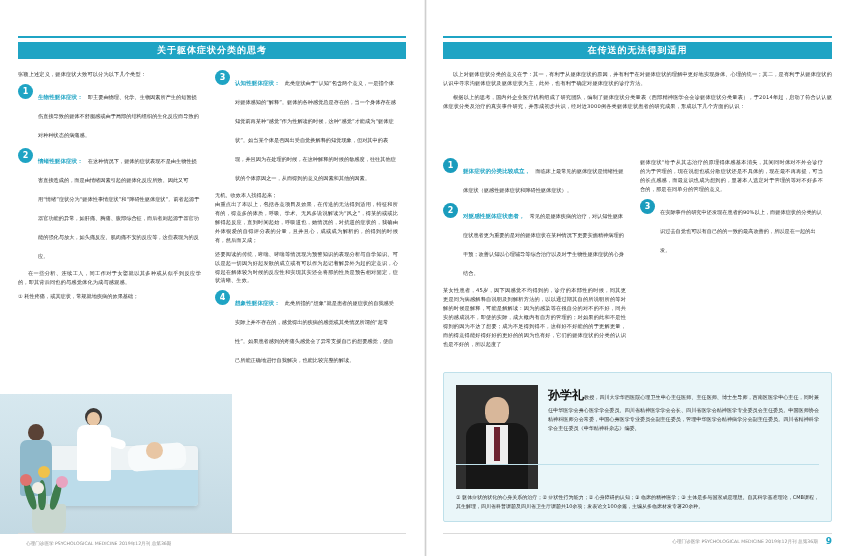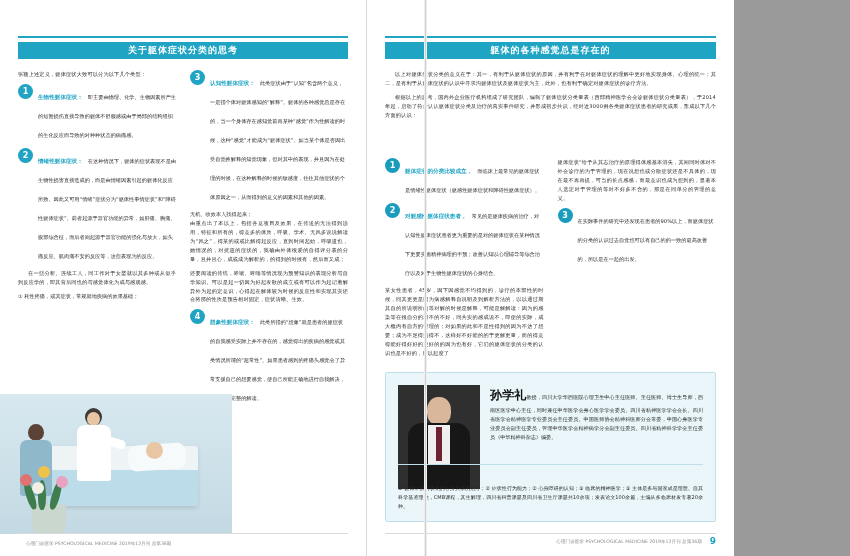--- a/index.html
+++ b/index.html
@@ -4,21 +4,21 @@
 <style>
   * { box-sizing: border-box; }
   html, body { margin:0; padding:0; }
   body {
     width:850px; height:556px;
     background:#9a9a9a;
     font-family:"DejaVu Sans","Liberation Sans",sans-serif;
     overflow:hidden;
   }
   .spread {
-    position:absolute; left:0; top:0; width:734px; height:556px;
+    position:absolute; left:0; top:0; width:850px; height:556px;
     background:#ffffff;
     display:flex;
   }
   .page {
     position:relative;
     width:425px; height:556px;
     background:#ffffff;
     overflow:hidden;
   }
   .page.left  { border-right:1px solid #d8d8d8; }
@@ -277,21 +277,21 @@
     <div class="footer">
       <span class="pg l"></span>
       <span>心理门诊医学  PSYCHOLOGICAL MEDICINE  2019年12月刊  总第36期</span>
     </div>
   </div>
 
   <div class="page right">
 
     <div class="hdr-rule"></div>
     <div class="hdr-band">
-      <span class="t">躯体的各种感觉总是存在的</span>
+      <span class="t">在传送的无法得到适用</span>
     </div>
 
     <div class="cols" style="display:block;">
       <div class="para ind">以上对躯体症状分类的意义在于：其一，有利于从躯体症状的原因，并有利于在对躯体症状的理解中更好地实现身体、心理的统一；其二，是有利于从躯体症状的认识中寻求沟躯体症状及躯体症状为主，此外，也有利于确定对躯体症状的诊疗方法。</div>
       <div class="para ind">根据以上的思考，国内外企业医疗机构组成了研究团队，编制了躯体症状分类量表（西部精神医学会会诊躯体症状分类量表），于2014年起，启动了符合认认躯体症状分类及治疗的真实事件研究，并形成初步共识，经对近3000例各类躯体症状患者的研究成果，形成以下几个方面的认识：</div>
     </div>
 
     <div class="cols" style="top:158px;">
       <div class="col">
         <div class="item">

